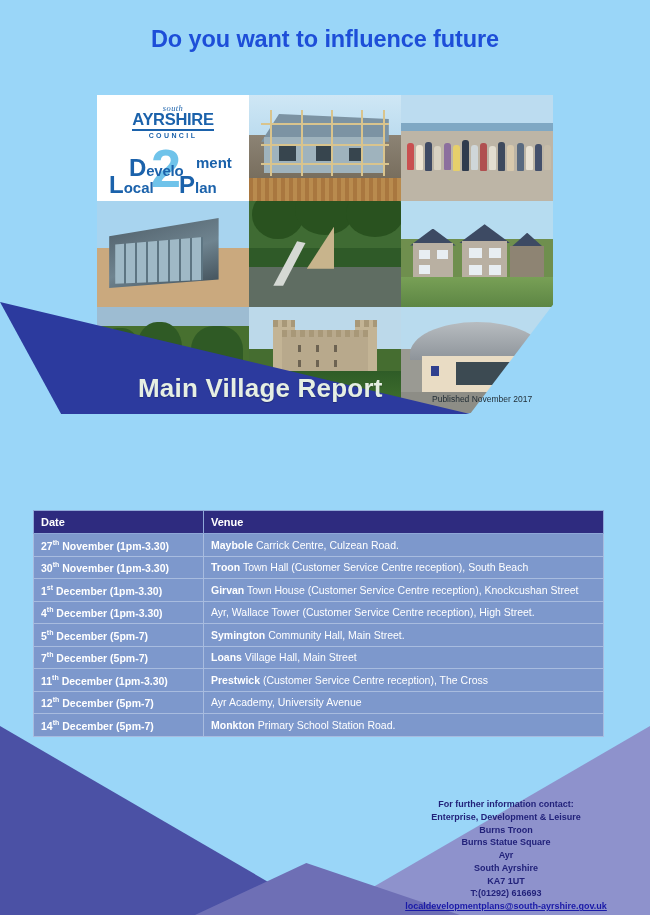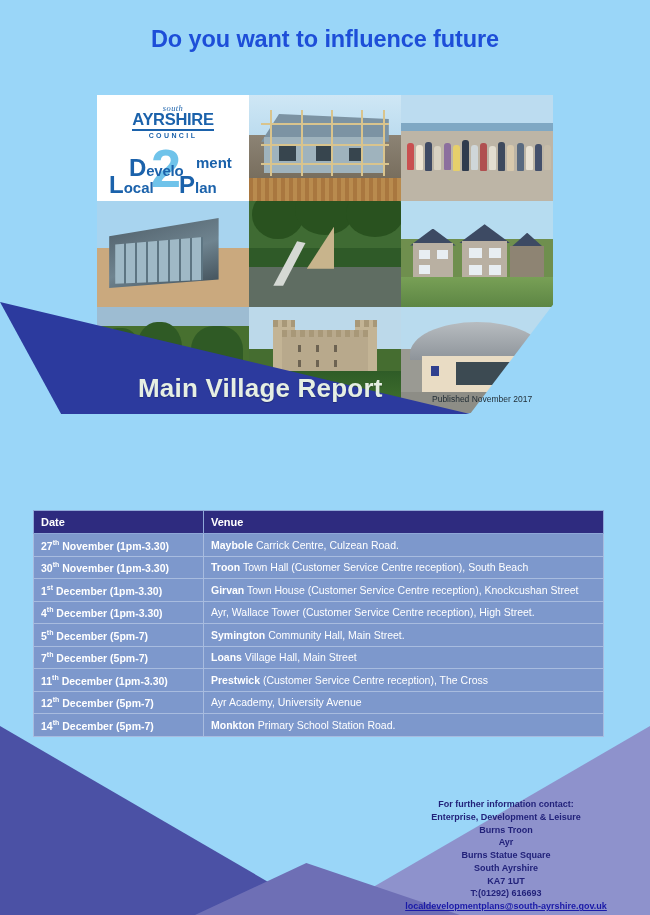--- a/index.html
+++ b/index.html
@@ -617,22 +617,22 @@
   <div class="geo">
     <div class="geo-right"></div>
     <div class="geo-left"></div>
     <div class="geo-bottom"></div>
   </div>
 
   <div class="contact">
     <span>For further information contact:</span>
     <span>Enterprise, Development &amp; Leisure</span>
     <span>Burns Troon</span>
+    <span>Burns Statue Square</span>
     <span>Ayr</span>
-    <span>Burns Statue Square</span>
     <span>South Ayrshire</span>
     <span>KA7 1UT</span>
     <span>T:(01292) 616693</span>
     <span class="email">localdevelopmentplans@south-ayrshire.gov.uk</span>
     <span class="web">www.south-ayrshire.gov.uk/planning</span>
   </div>
 
 </div>
 
 </body></html>

